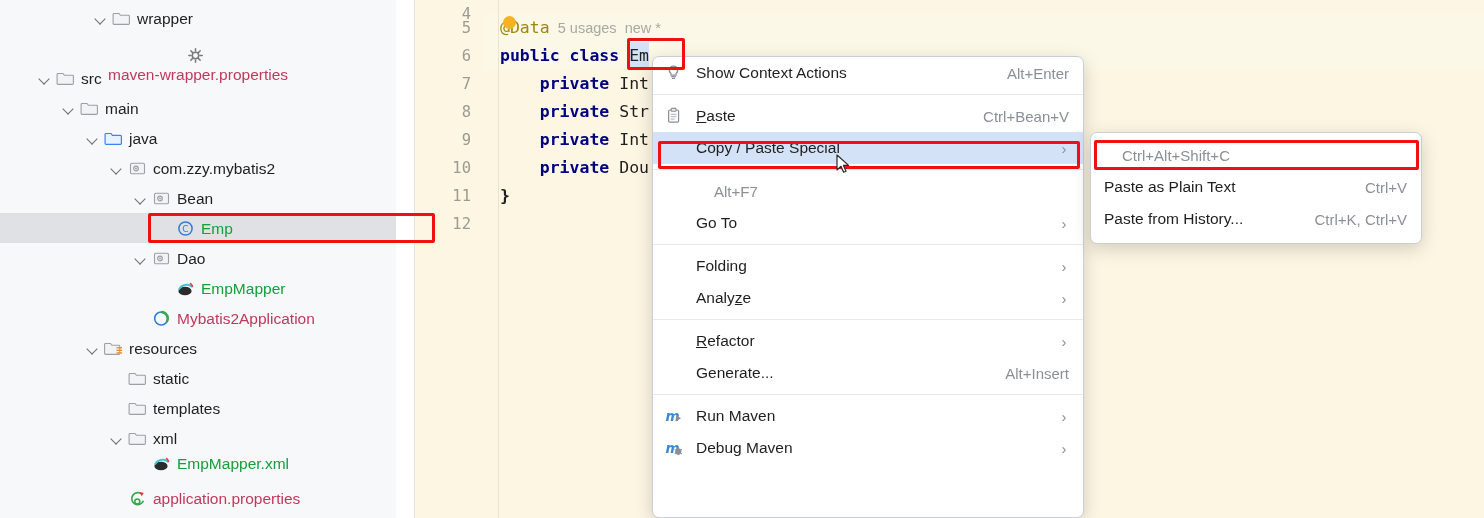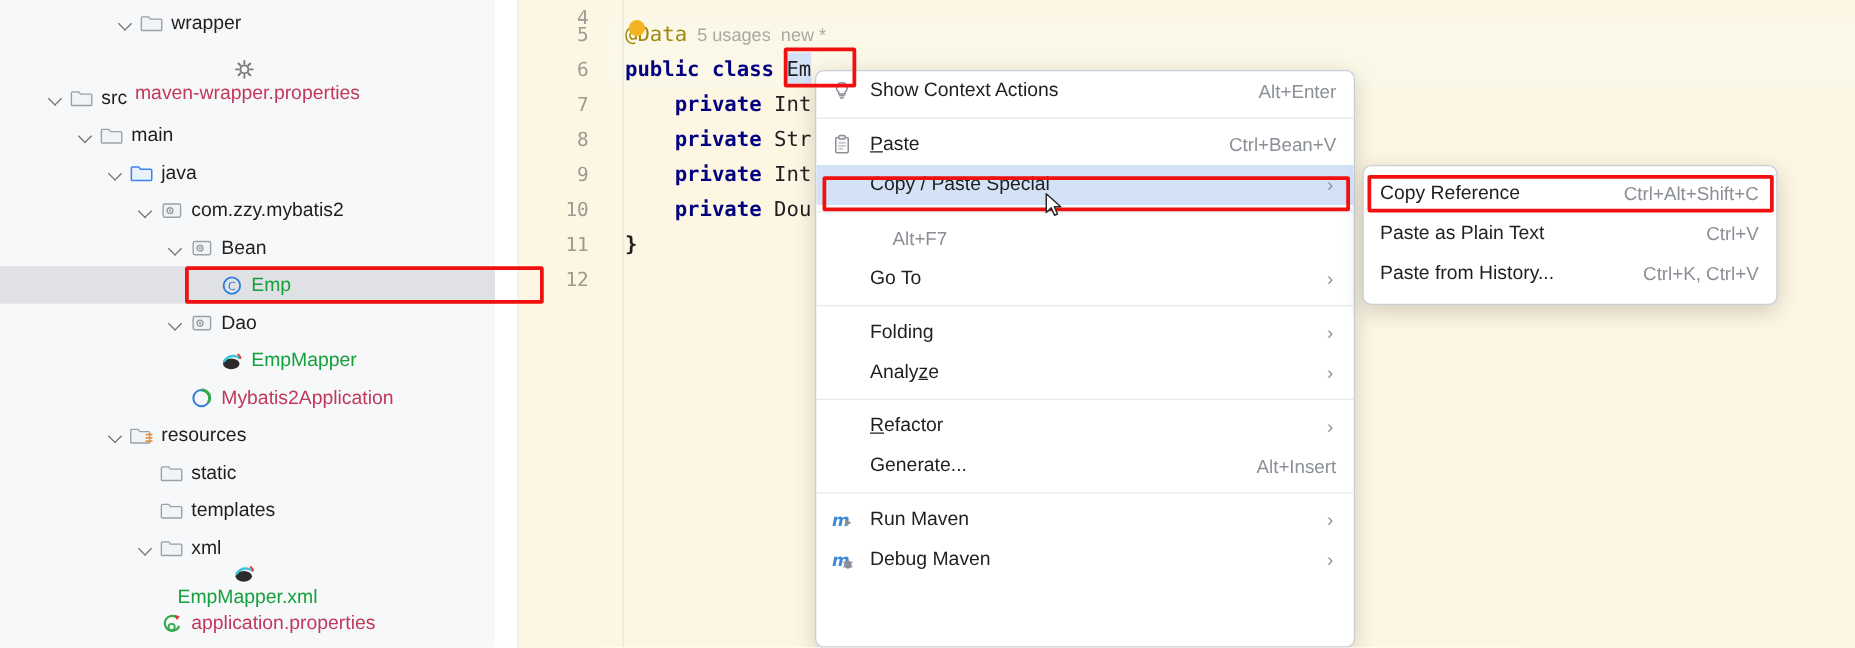--- a/index.html
+++ b/index.html
@@ -310,21 +310,21 @@
           <span class="tlabel c-black">templates</span>
         </div>
         <div class="tree-row" style="top: 423px;">
           <span style="display: inline-block; flex: 0 0 auto; width: 110px;"></span>
           <span class="chevron"></span>
           <span class="ticon"><svg width="19" height="19" viewBox="0 0 19 19">
               <path d="M2,4.5 h5 l1.4,1.8 h8.1 a0.9,0.9 0 0 1 0.9,0.9 v7.3 a0.9,0.9 0 0 1 -0.9,0.9 h-14.5 a0.9,0.9 0 0 1 -0.9,-0.9 v-9.1 a0.9,0.9 0 0 1 0.9,-0.9 z" fill="#f2f3f5" stroke="#9aa0a6" stroke-width="1.1"></path>
             </svg></span>
           <span class="tlabel c-black">xml</span>
         </div>
-        <div class="tree-row" style="top: 436px; flex-direction: column;">
+        <div class="tree-row" style="top: 448px;">
           <span style="display: inline-block; flex: 0 0 auto; width: 134px;"></span>
           <span class="chevron hidden"></span>
           <span class="ticon"><svg width="19" height="19" viewBox="0 0 19 19">
               <ellipse cx="9" cy="12" rx="6.6" ry="4.3" fill="#2b2b2b"></ellipse>
               <path d="M3.2,10 q3-4.5 8-4.2 q2.6,0.2 4.4,1.6" fill="none" stroke="#3fc3d6" stroke-width="1.9" stroke-linecap="round"></path>
               <path d="M14.6,4.6 q1.5,1.2 1.8,2.8" fill="none" stroke="#e33b3b" stroke-width="1.6" stroke-linecap="round"></path>
             </svg></span>
           <span class="tlabel c-green">EmpMapper.xml</span>
         </div>
         <div class="tree-row" style="top: 483px;">
@@ -466,21 +466,20 @@
           </span>
           <span class="mi-label">Debug Maven</span>
           <span class="mi-arrow">›</span>
         </div>
       </div>
   </div>
 
   <div id="sub-menu">
     <div id="sub-items">
         <div class="mi">
-          <span class="mi-label">Copy Reference</span>
           <span class="mi-short">Ctrl+Alt+Shift+C</span>
         </div>
         <div class="mi">
           <span class="mi-label">Paste as Plain Text</span>
           <span class="mi-short">Ctrl+V</span>
         </div>
         <div class="mi">
           <span class="mi-label">Paste from History...</span>
           <span class="mi-short">Ctrl+K, Ctrl+V</span>
         </div>

